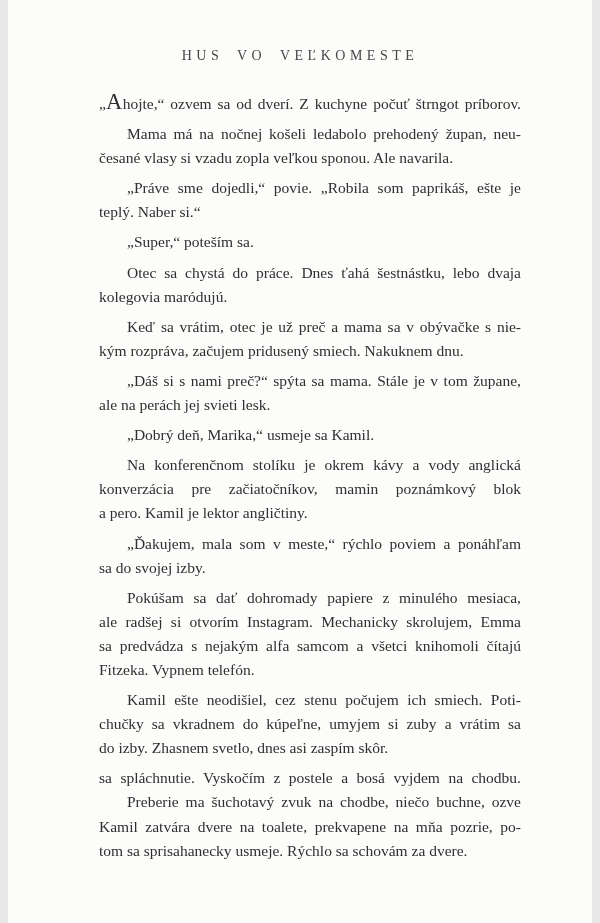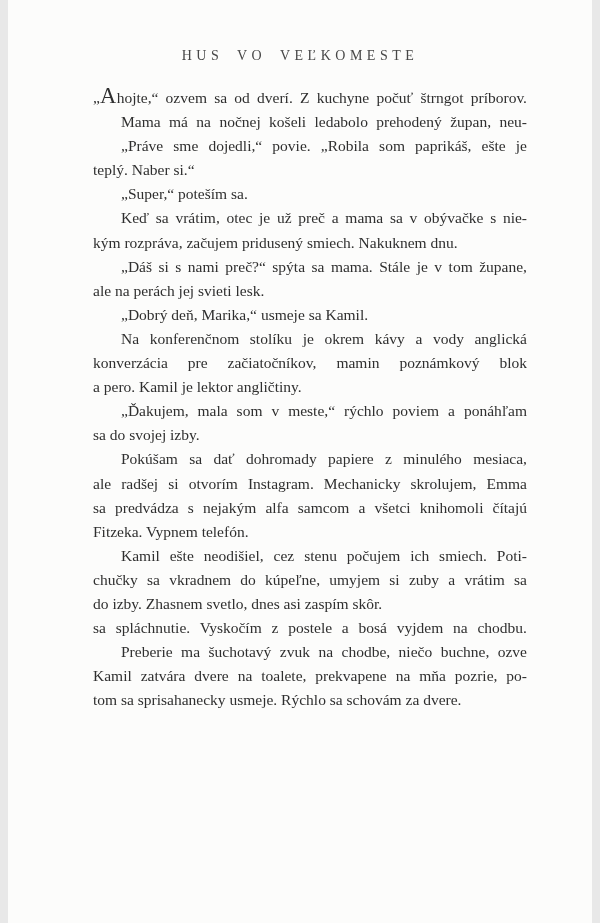--- a/index.html
+++ b/index.html
@@ -23,21 +23,21 @@
     letter-spacing: 4.5px;
     word-spacing: 6px;
     color: #474747;
   }
   .page-body {
     position: absolute;
     top: 86px;
     left: 85px;
     width: 434px;
   }
-  .para { margin: 0; }
+  .para { margin: 6px; }
   .line {
     font-size: 15.5px;
     line-height: 24.1px;
     text-align: justify;
     text-align-last: justify;
     white-space: nowrap;
   }
   .line.last {
     text-align-last: left;
   }
@@ -65,27 +65,32 @@
 
 <div class="page">
   <div class="running-header">HUS VO VEĽKOMESTE</div>
 
   <div class="page-body">
       <div class="para">
         <div class="line last fill"><span>„</span><span class="versal">A</span><span>hojte,“ ozvem sa od dverí. Z kuchyne počuť štrngot príborov.</span></div>
       </div>
       <div class="para">
         <div class="line indent">Mama má na nočnej košeli ledabolo prehodený župan, neu-</div>
+        <div class="line last">česané vlasy si vzadu zopla veľkou sponou. Ale navarila.</div>
       </div>
       <div class="para">
         <div class="line indent">„Práve sme dojedli,“ povie. „Robila som paprikáš, ešte je</div>
         <div class="line last">teplý. Naber si.“</div>
       </div>
       <div class="para">
         <div class="line last indent">„Super,“ poteším sa.</div>
+      </div>
+      <div class="para">
+        <div class="line indent">Otec sa chystá do práce. Dnes ťahá šestnástku, lebo dvaja</div>
+        <div class="line last">kolegovia maródujú.</div>
       </div>
       <div class="para">
         <div class="line indent">Keď sa vrátim, otec je už preč a mama sa v obývačke s nie-</div>
         <div class="line last">kým rozpráva, začujem pridusený smiech. Nakuknem dnu.</div>
       </div>
       <div class="para">
         <div class="line indent">„Dáš si s nami preč?“ spýta sa mama. Stále je v tom župane,</div>
         <div class="line last">ale na perách jej svieti lesk.</div>
       </div>
       <div class="para">

